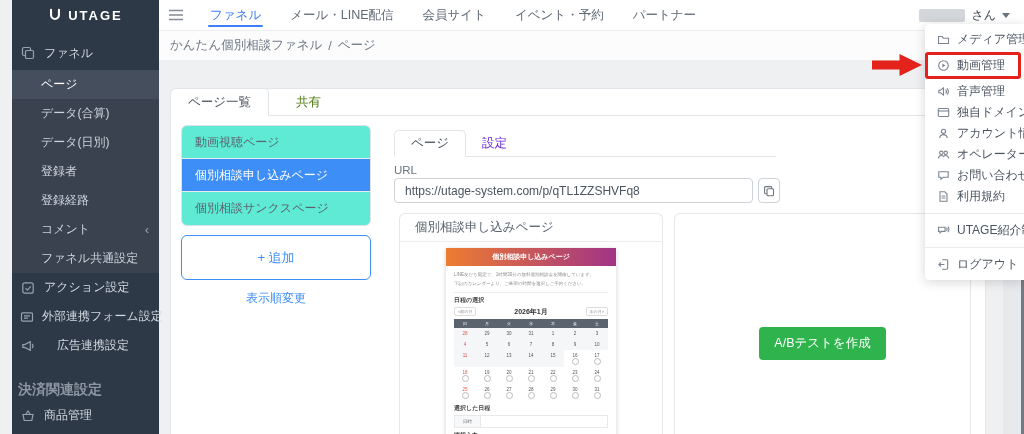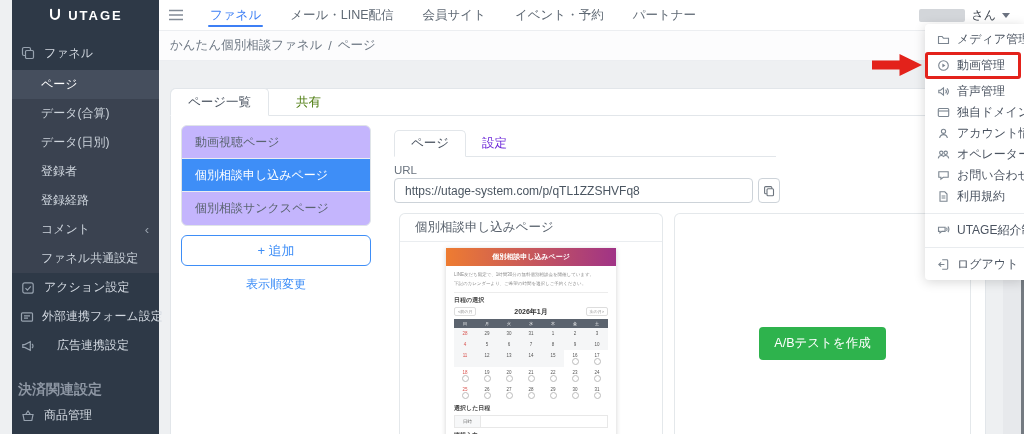--- a/index.html
+++ b/index.html
@@ -36,25 +36,25 @@
   .breadcrumb { position:absolute; left:147px; right:0; top:31px; height:30px; background:#fcfcfd; border-bottom:1px solid #eceef1; display:flex; align-items:center; gap:6px; padding-left:23px; font-size:12.5px; color:#6e7884; z-index:1; }
 
   
   .card { position:absolute; left:170px; top:88px; width:816px; bottom:0; background:#fff; border:1px solid #e2e6ea; border-bottom:none; border-radius:6px 6px 0 0; z-index:1; }
   .card-tabs { display:flex; height:27px; border-bottom:1px solid #e2e6ea; }
   .ctab { padding:0 17px; display:flex; align-items:center; font-size:12.5px; cursor:pointer; }
   .ctab.active { border:1px solid #e2e6ea; border-bottom-color:#fff; border-radius:6px 5px 0 0; margin:-1px 10px -1px -1px; color:#4a5360; background:#fff; }
   .ctab.link { color:#4d7c0f; }
 
   .page-list { position:absolute; left:10px; top:36px; width:190px; }
-  .list-box { border:1px solid #dfe4e8; border-radius:6px; overflow:hidden; background:#c4b5fd; }
+  .list-box { border:1px solid #dfe4e8; border-radius:6px; overflow:hidden; background:#5eead4; }
   .page-item { height:33px; display:flex; align-items:center; padding:0 13px; font-size:12px; color:#5a6470; border-bottom:1px solid #e9edf0; cursor:pointer; }
   .page-item:last-child { border-bottom:none; }
   .page-item.selected { background:#3e8ef7; color:#fff; }
-  .add-btn { margin-top:9px; height:31px; border:1px solid #3e8ef7; border-radius:6px; display:flex; align-items:center; justify-content:center; color:#3e8ef7; font-size:13px; background:#fff; cursor:pointer; }
+  .add-btn { margin-top:9px; height:45px; border:1px solid #3e8ef7; border-radius:6px; display:flex; align-items:center; justify-content:center; color:#3e8ef7; font-size:13px; background:#fff; cursor:pointer; }
   .reorder { margin-top:10px; text-align:center; color:#3e8ef7; font-size:12px; cursor:pointer; }
 
   .detail-tabs { position:absolute; left:223px; top:41px; width:382px; display:flex; border-bottom:1px solid #e2e6ea; height:27px; }
   .dtab { padding:0 16px; display:flex; align-items:center; font-size:12.5px; cursor:pointer; }
   .dtab.active { border:1px solid #e2e6ea; border-bottom-color:#fff; border-radius:5px 5px 0 0; margin-bottom:-1px; color:#4a5360; background:#fff; }
   .dtab.link { color:#6d28d9; }
   .url-label { position:absolute; left:223px; top:75px; font-size:11.5px; color:#6b747f; }
   .url-box { position:absolute; left:223px; top:89px; width:359px; height:25px; border:1px solid #cdd3d9; border-radius:4px; font-size:12px; color:#4a5561; display:flex; align-items:center; padding:0 10px; background:#fff; white-space:nowrap; overflow:hidden; }
   .copy-btn { position:absolute; left:587px; top:89px; width:22px; height:25px; border:1px solid #cdd3d9; border-radius:4px; display:flex; align-items:center; justify-content:center; background:#fff; color:#6c747e; cursor:pointer; }
 

